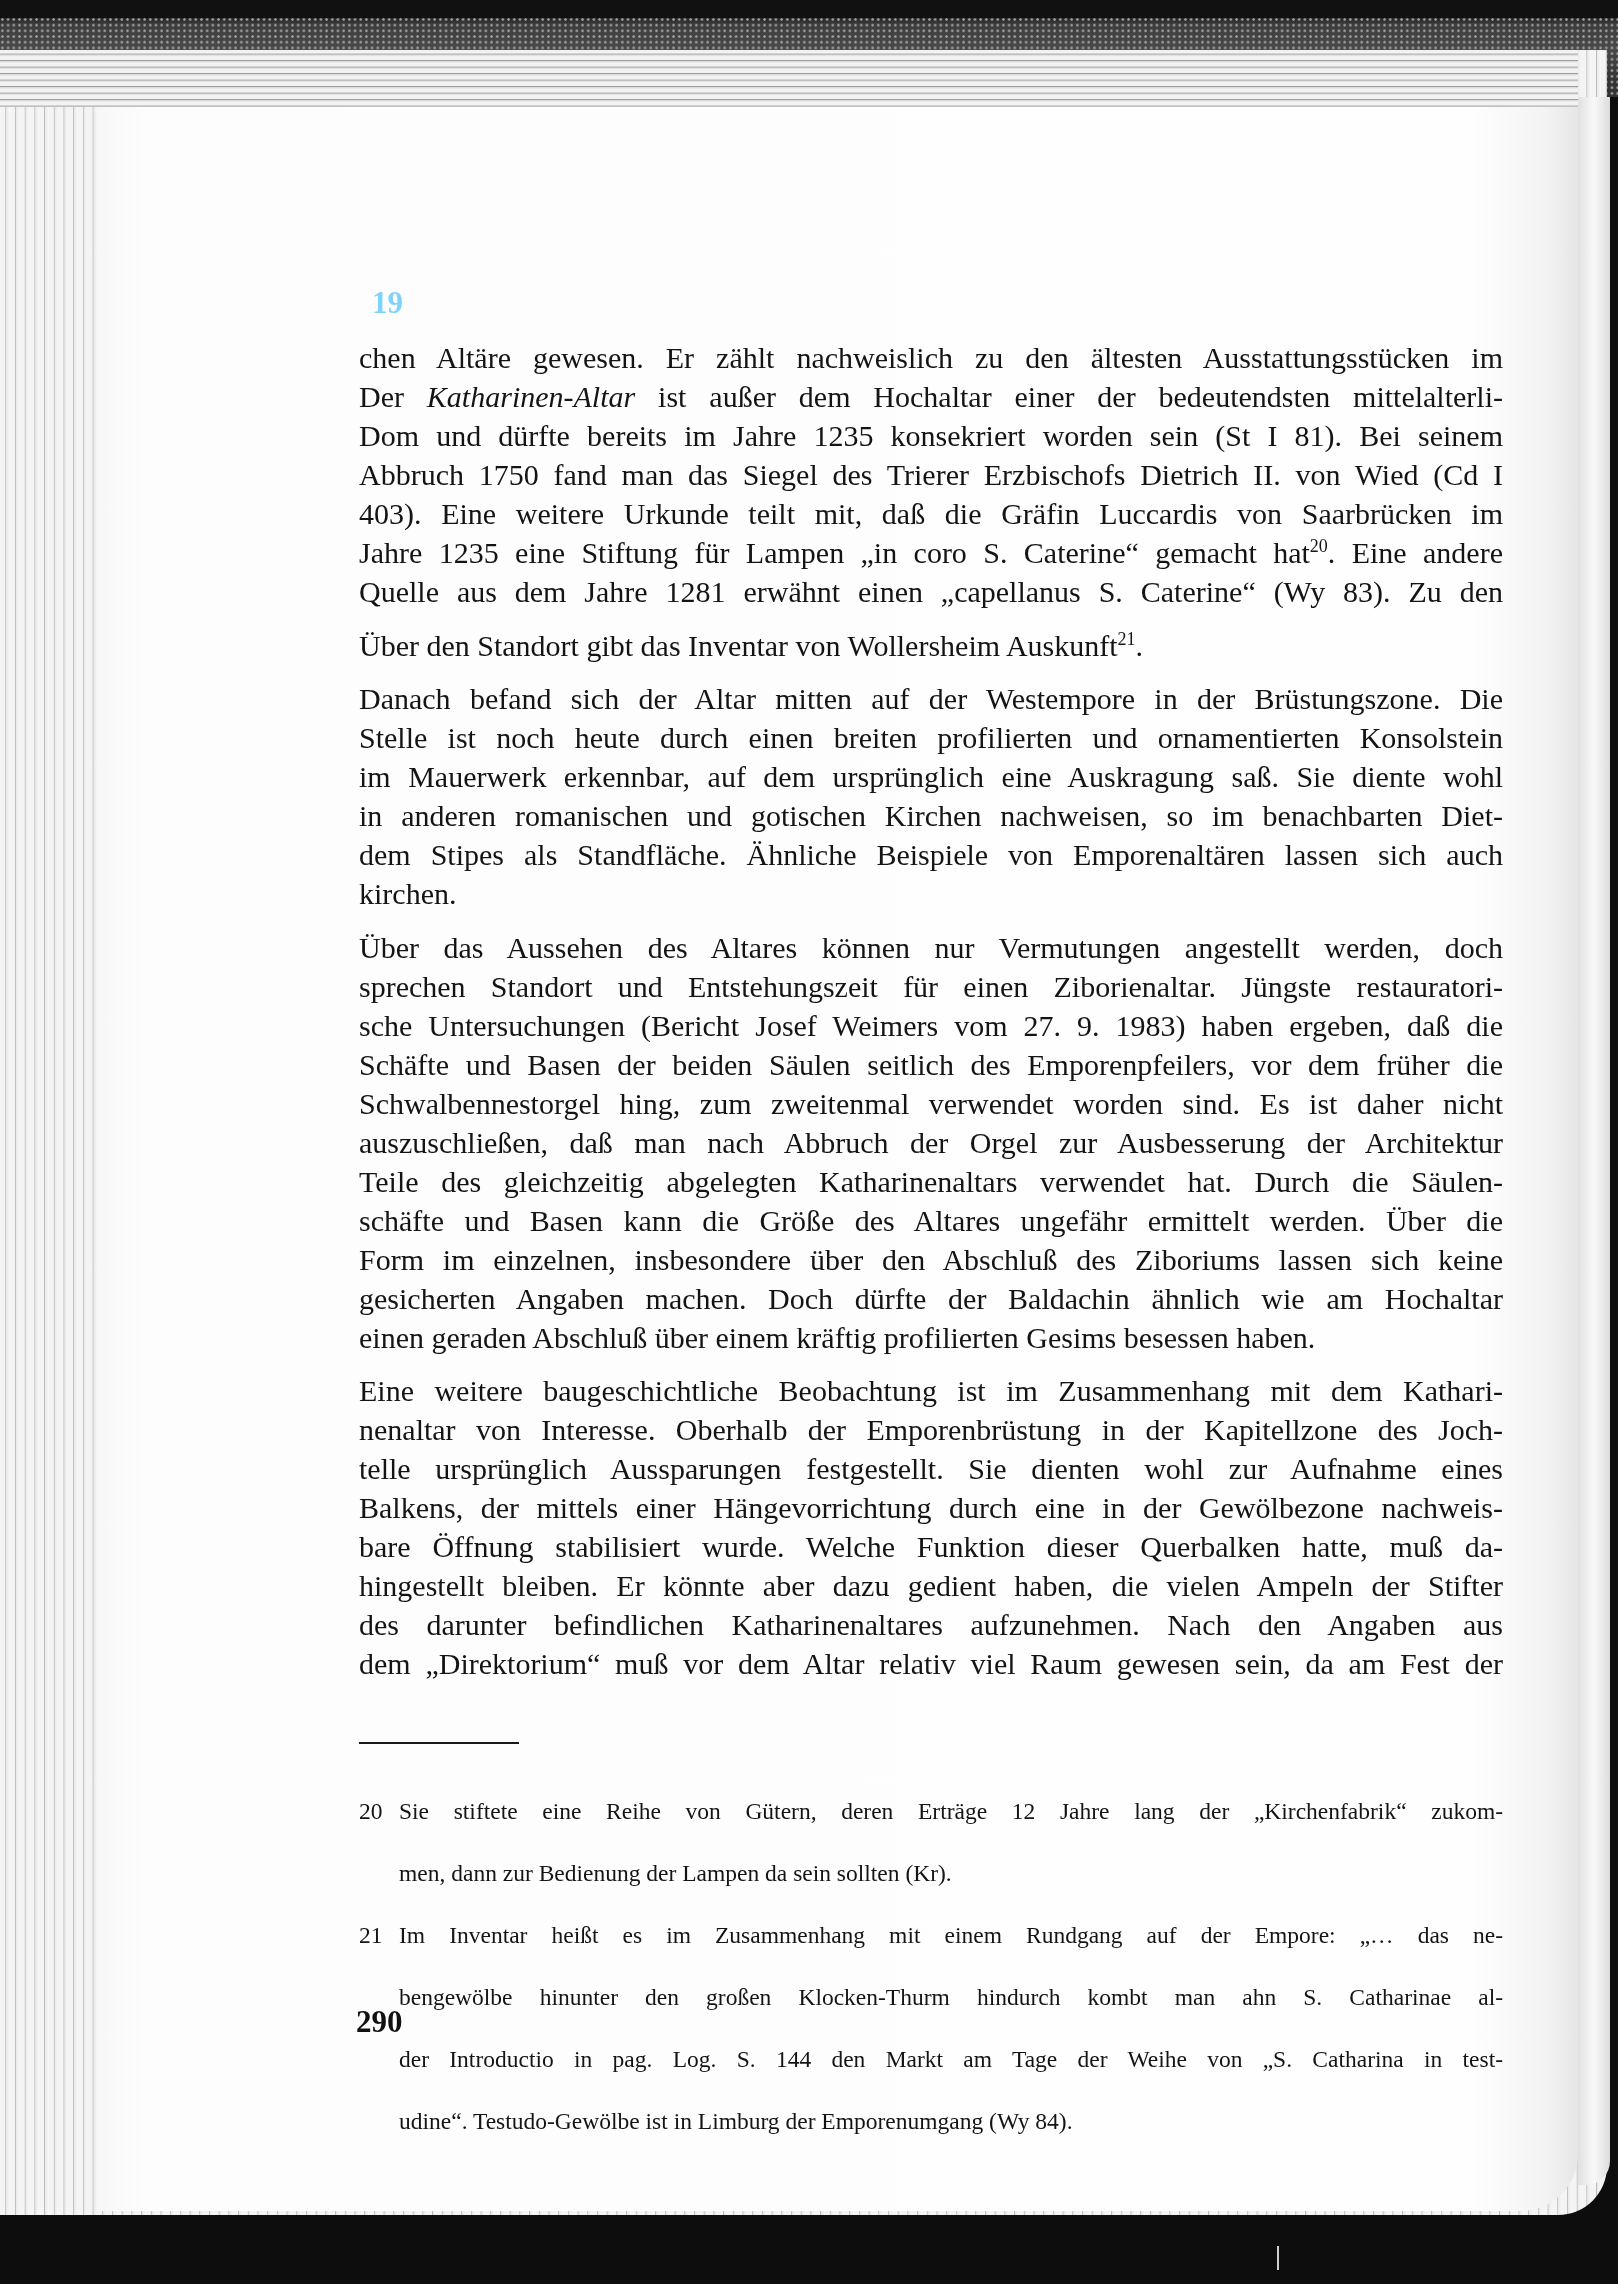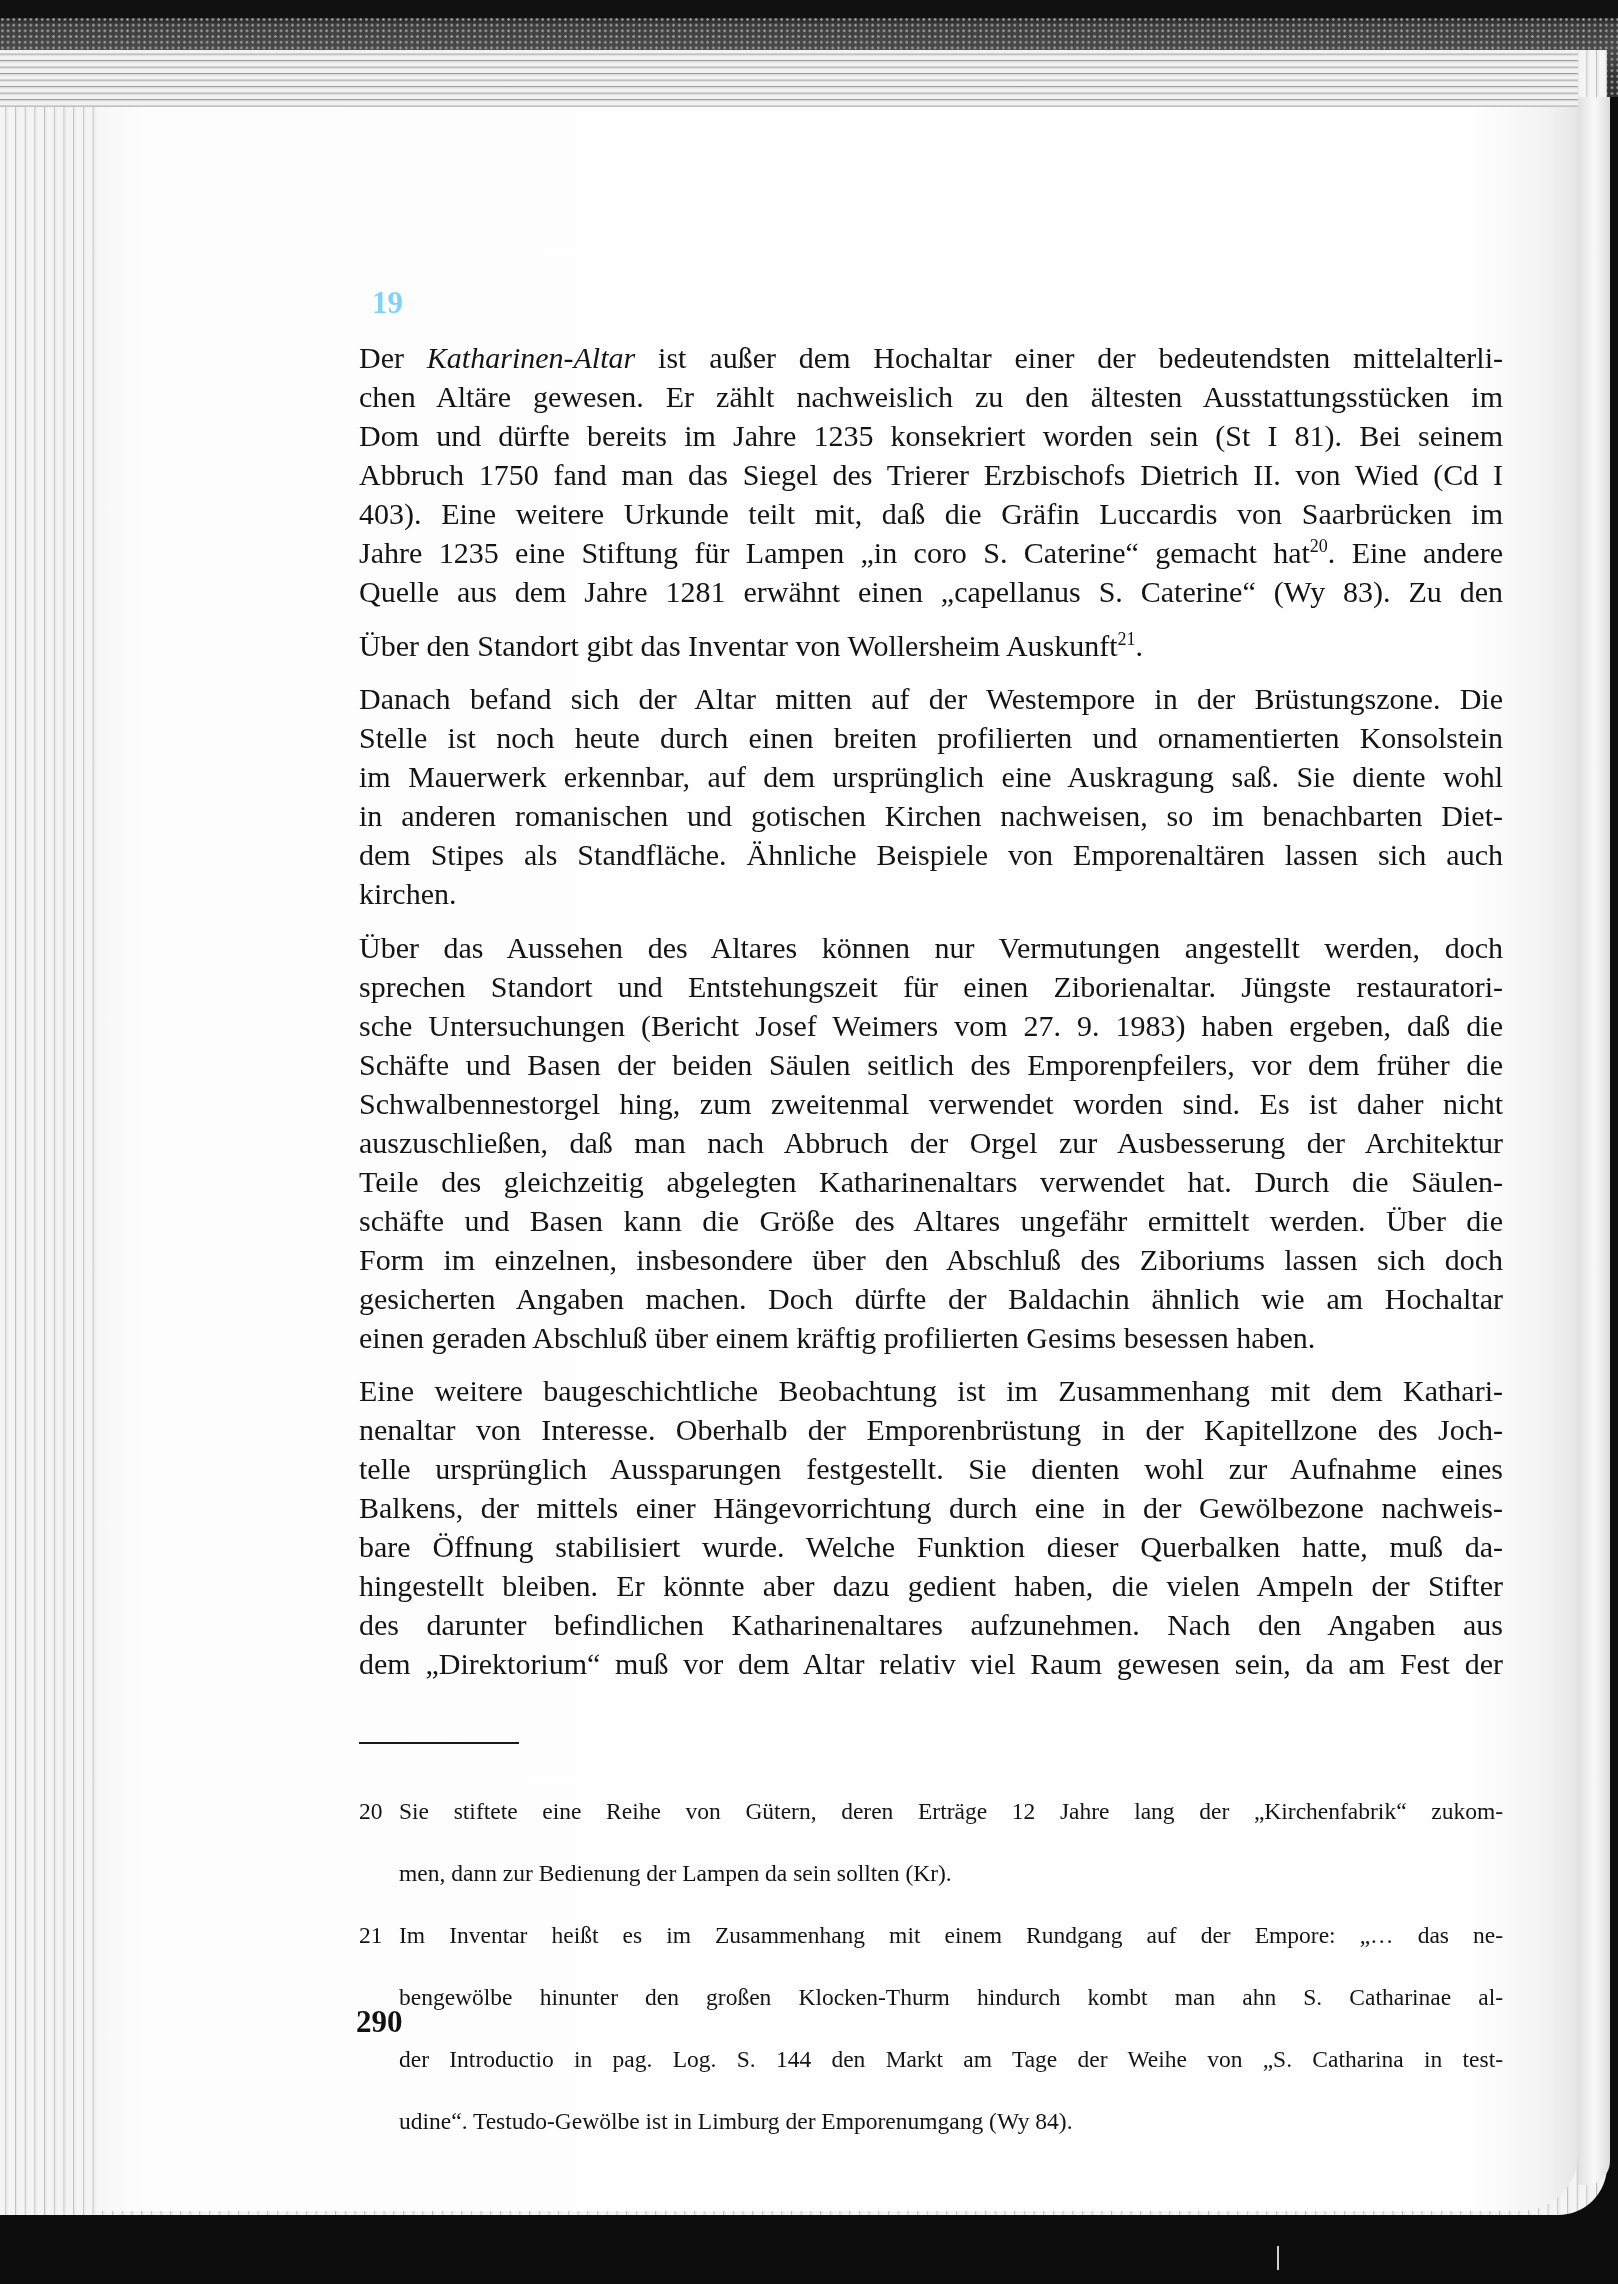--- a/index.html
+++ b/index.html
@@ -75,22 +75,22 @@
 <div class="page-stack"></div>
 <div class="stack-top"></div>
 <div class="page-edge"></div>
 
 <div class="page"></div>
 
 <div class="section-num">19</div>
 
 <div class="body-text" id="body-text">
     <p>
+      <span class="line">chen Altäre gewesen. Er zählt nachweislich zu den ältesten Ausstattungsstücken im</span>
       <span class="line">Der <em>Katharinen-Altar</em> ist außer dem Hochaltar einer der bedeutendsten mittelalterli-</span>
-      <span class="line">chen Altäre gewesen. Er zählt nachweislich zu den ältesten Ausstattungsstücken im</span>
       <span class="line">Dom und dürfte bereits im Jahre 1235 konsekriert worden sein (St I 81). Bei seinem</span>
       <span class="line">Abbruch 1750 fand man das Siegel des Trierer Erzbischofs Dietrich II. von Wied (Cd I</span>
       <span class="line">403). Eine weitere Urkunde teilt mit, daß die Gräfin Luccardis von Saarbrücken im</span>
       <span class="line">Jahre 1235 eine Stiftung für Lampen „in coro S. Caterine“ gemacht hat<span class="superscript">20</span>. Eine andere</span>
       <span class="line">Quelle aus dem Jahre 1281 erwähnt einen „capellanus S. Caterine“ (Wy 83). Zu den</span>
     </p>
     <p>
       <span class="line last">Über den Standort gibt das Inventar von Wollersheim Auskunft<span class="superscript">21</span>.</span>
     </p>
     <p>
@@ -103,21 +103,21 @@
     </p>
     <p>
       <span class="line">Über das Aussehen des Altares können nur Vermutungen angestellt werden, doch</span>
       <span class="line">sprechen Standort und Entstehungszeit für einen Ziborienaltar. Jüngste restauratori-</span>
       <span class="line">sche Untersuchungen (Bericht Josef Weimers vom 27. 9. 1983) haben ergeben, daß die</span>
       <span class="line">Schäfte und Basen der beiden Säulen seitlich des Emporenpfeilers, vor dem früher die</span>
       <span class="line">Schwalbennestorgel hing, zum zweitenmal verwendet worden sind. Es ist daher nicht</span>
       <span class="line">auszuschließen, daß man nach Abbruch der Orgel zur Ausbesserung der Architektur</span>
       <span class="line">Teile des gleichzeitig abgelegten Katharinenaltars verwendet hat. Durch die Säulen-</span>
       <span class="line">schäfte und Basen kann die Größe des Altares ungefähr ermittelt werden. Über die</span>
-      <span class="line">Form im einzelnen, insbesondere über den Abschluß des Ziboriums lassen sich doch</span>
+      <span class="line">Form im einzelnen, insbesondere über den Abschluß des Ziboriums lassen sich keine</span>
       <span class="line">gesicherten Angaben machen. Doch dürfte der Baldachin ähnlich wie am Hochaltar</span>
       <span class="line last">einen geraden Abschluß über einem kräftig profilierten Gesims besessen haben.</span>
     </p>
     <p>
       <span class="line">Eine weitere baugeschichtliche Beobachtung ist im Zusammenhang mit dem Kathari-</span>
       <span class="line">nenaltar von Interesse. Oberhalb der Emporenbrüstung in der Kapitellzone des Joch-</span>
       <span class="line">telle ursprünglich Aussparungen festgestellt. Sie dienten wohl zur Aufnahme eines</span>
       <span class="line">Balkens, der mittels einer Hängevorrichtung durch eine in der Gewölbezone nachweis-</span>
       <span class="line">bare Öffnung stabilisiert wurde. Welche Funktion dieser Querbalken hatte, muß da-</span>
       <span class="line">hingestellt bleiben. Er könnte aber dazu gedient haben, die vielen Ampeln der Stifter</span>

